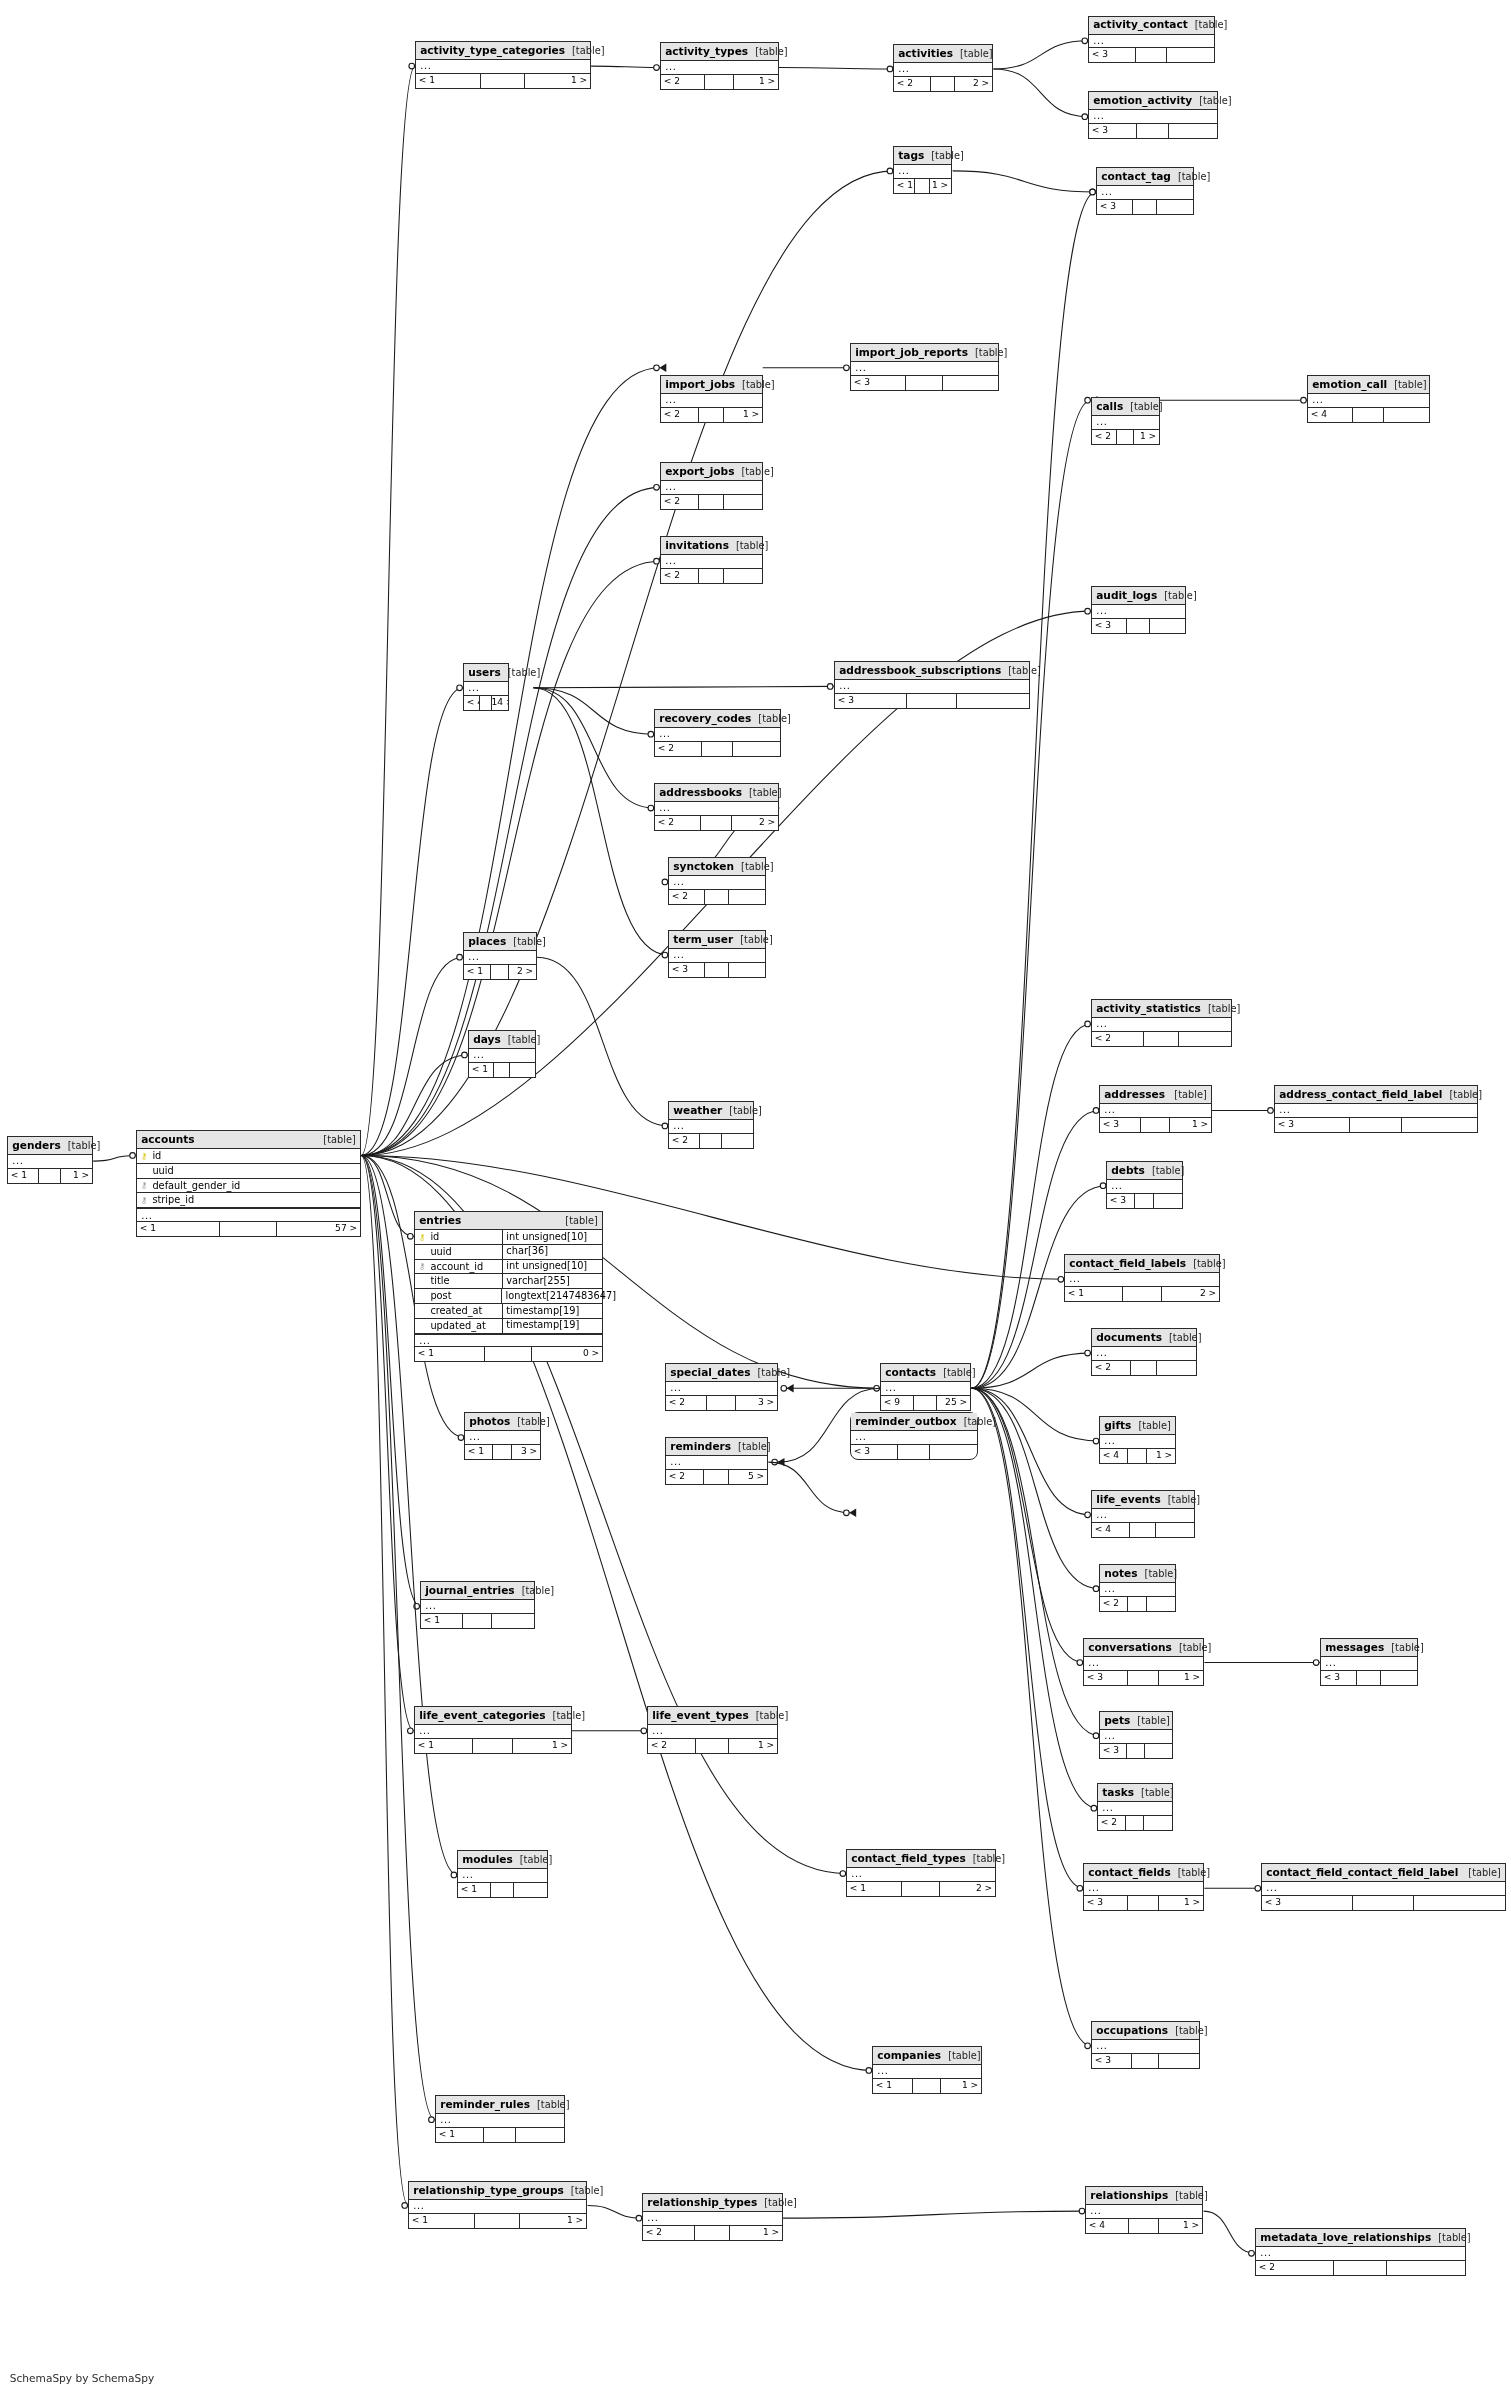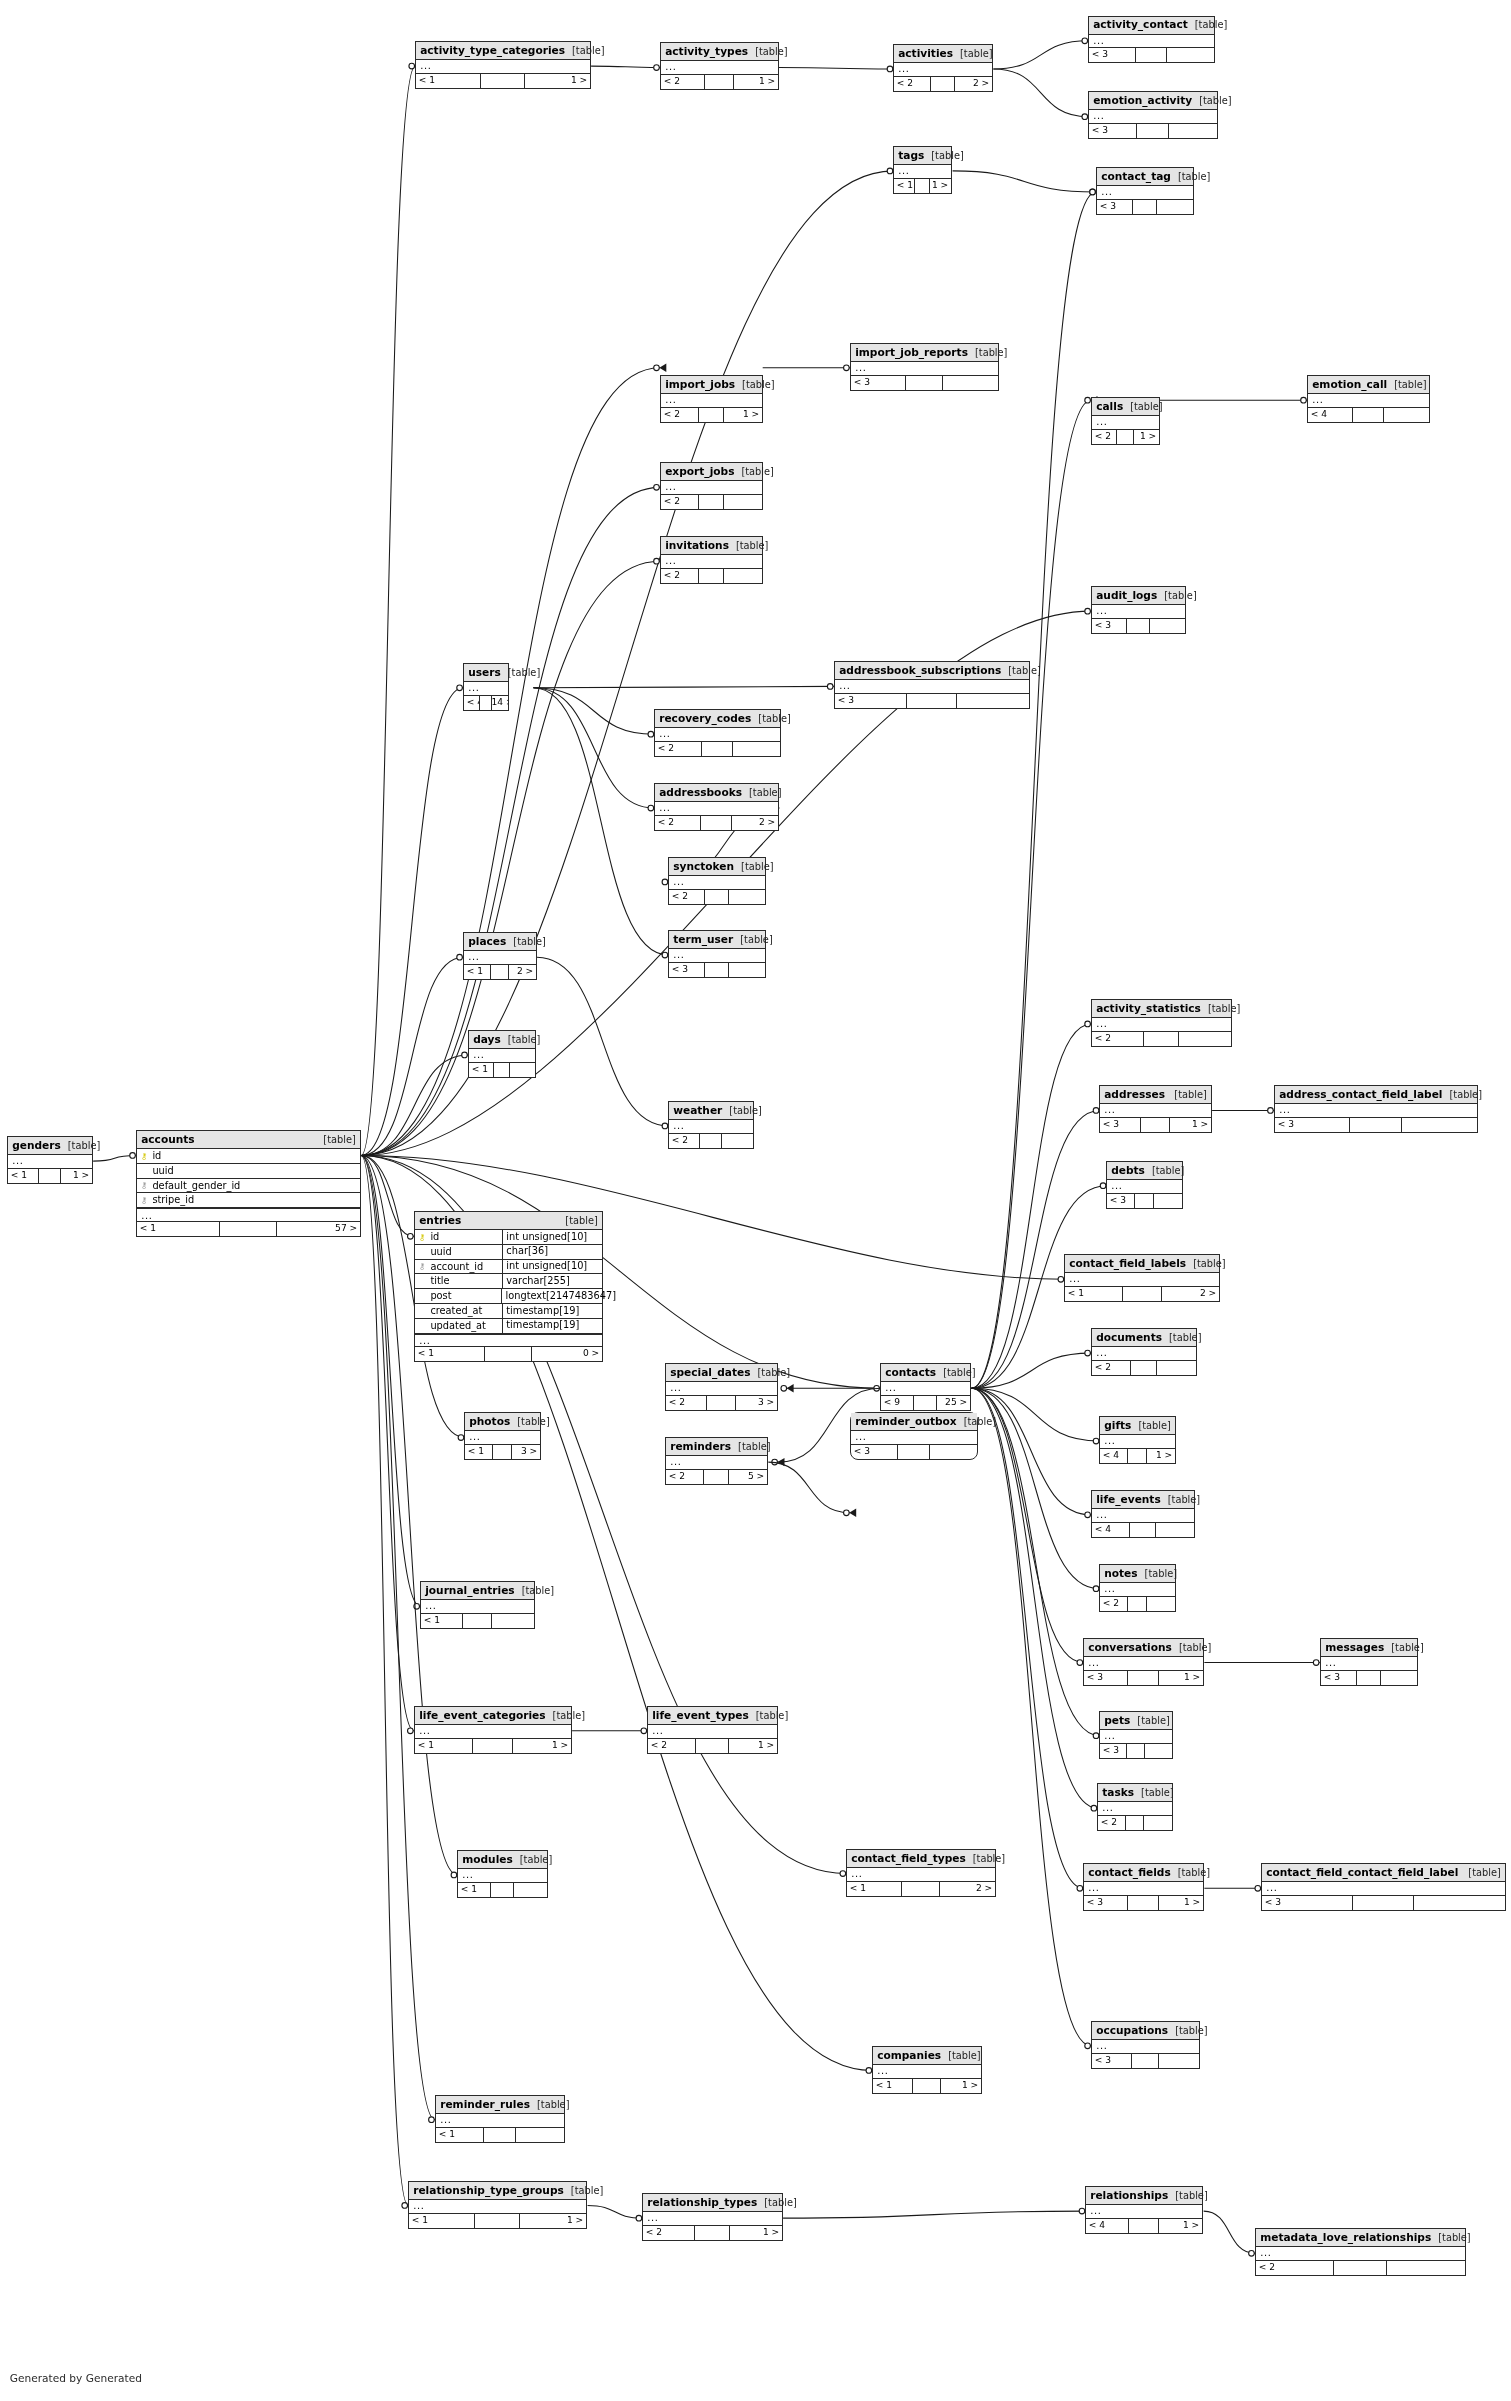--- a/index.html
+++ b/index.html
@@ -1188,15 +1188,15 @@
         <div class="tbl-body">
           <div class="ellipsis-row">...</div>
         </div>
         <div class="tbl-foot">
           <div class="foot-cell foot-left">&lt; 2</div>
           <div class="foot-cell foot-mid"></div>
           <div class="foot-cell foot-right"></div>
         </div>
       </div>
     </div>
-  <div class="footer-credit">Generated by Generated</div>
+  <div class="footer-credit">SchemaSpy by SchemaSpy</div>
 </div>
 
 
 </body></html>

